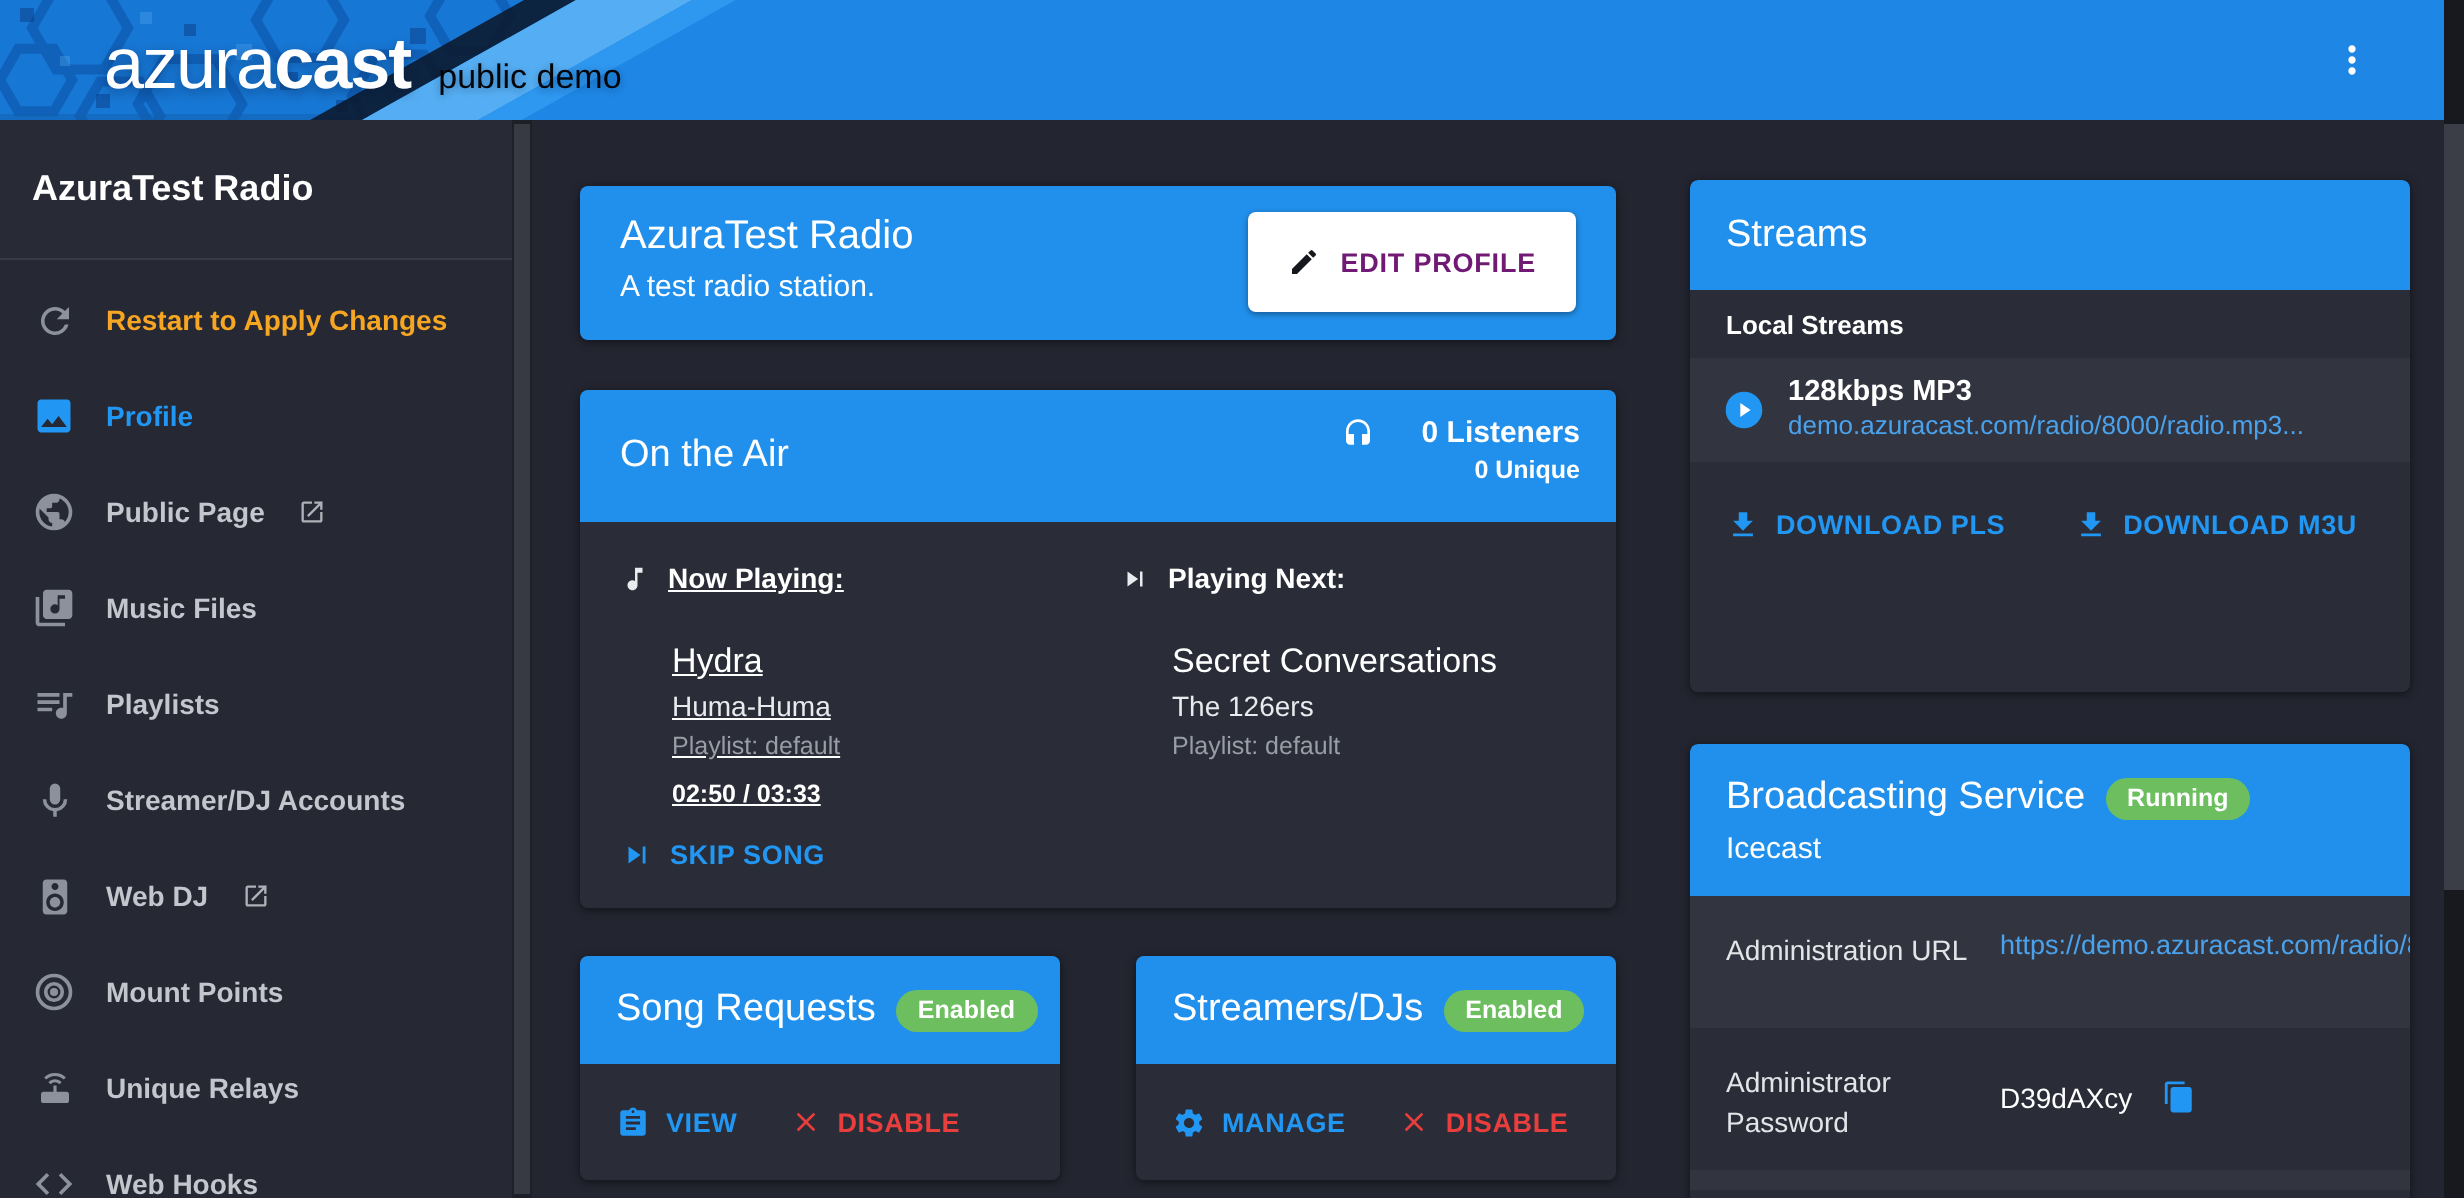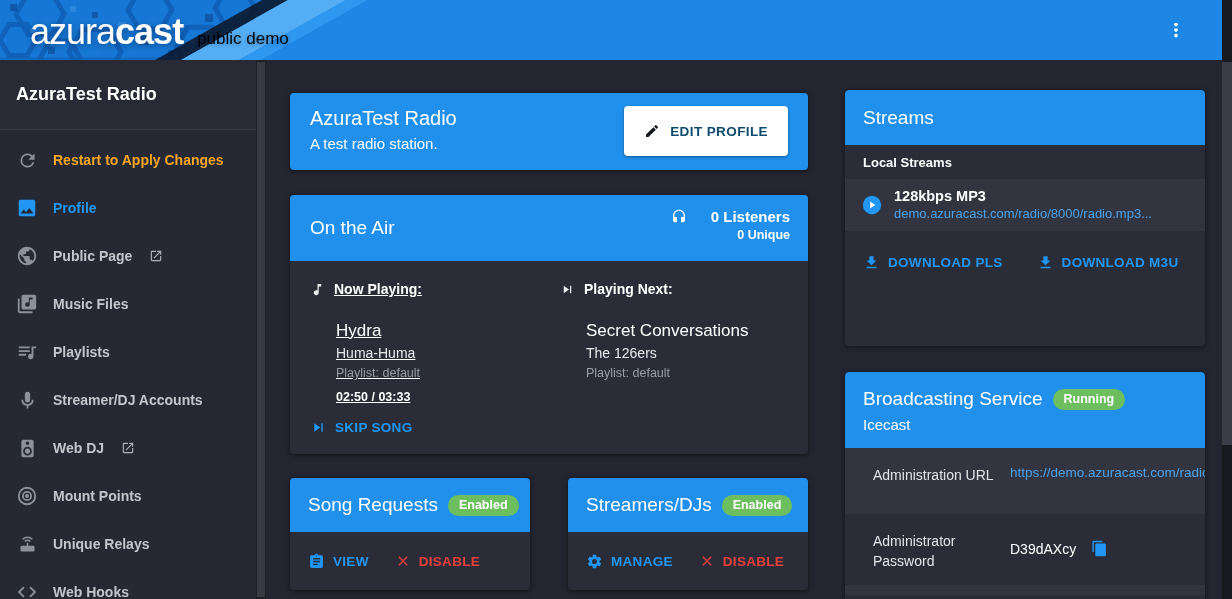--- a/index.html
+++ b/index.html
@@ -4,21 +4,21 @@
 <style>
   * { margin:0; padding:0; box-sizing:border-box; }
   html,body { background:#232530; }
   body { font-family:"Liberation Sans","DejaVu Sans",sans-serif; -webkit-font-smoothing:antialiased; }
   .app { position:relative; width:1232px; height:599px; overflow:hidden; background:#232530; }
 
   
   .header { position:absolute; left:0; top:0; width:1222px; height:60px; background:#1e87e5; overflow:hidden; }
   .header-art { position:absolute; left:0; top:0; }
   .logo-wrap { position:absolute; left:30px; top:0; height:60px; display:flex; align-items:baseline; padding-top:14px; }
-  .logo { font-size:36px; line-height:36px; color:#fff; letter-spacing:-1px; text-shadow:0 2px 6px rgba(0,20,50,.4); }
+  .logo { font-size:36px; line-height:36px; color:#fff; letter-spacing:-1px; text-shadow:0 2px 6px rgba(0,20,50,.4);margin-left:22px; }
   .logo .lt1 { font-weight:400; }
   .logo .lt2 { font-weight:800; }
   .env { margin-left:14px; font-size:17px; color:#000000; opacity:.96; text-shadow:0 1px 4px rgba(0,20,50,.4); }
   .kebab-btn { position:absolute; right:32px; top:16px; width:28px; height:28px; background:transparent; border:none; cursor:pointer; display:flex; align-items:center; justify-content:center; }
 
   
   .page-scrollbar { position:absolute; right:0; top:0; width:10px; height:599px; background:#17191f; }
   .page-scrollbar .thumb { position:absolute; left:0; right:0; top:62px; height:383px; background:#3b3e46; }
 
   
@@ -37,21 +37,21 @@
   
   .main { position:absolute; left:266px; top:60px; width:956px; height:539px; background:#232530; }
   .card { position:absolute; border-radius:4px; box-shadow:0 1px 5px rgba(0,0,0,.5); background:#2a2d37; }
   .card-header { background:#2190ec; border-radius:4px 4px 0 0; color:#fff; }
 
   
   .profile-card { left:24px; top:33px; width:518px; height:77px; background:#2190ec; }
   .profile-card .inner { position:relative; height:100%; padding:14px 20px; color:#fff; }
   .profile-title { font-size:20px; font-weight:500; }
   .profile-desc { font-size:15px; margin-top:5px; }
-  .edit-btn { position:absolute; right:20px; top:13px; height:50px; background:#fff; color:#0c4a6e; border:none; border-radius:4px; padding:0 20px; font-size:13.5px; font-weight:700; letter-spacing:.4px; display:flex; align-items:center; gap:10px; cursor:pointer; box-shadow:0 1px 3px rgba(0,0,0,.4); font-family:inherit; }
+  .edit-btn { position:absolute; right:20px; top:13px; height:50px; background:#fff; color:#701a75; border:none; border-radius:4px; padding:0 20px; font-size:13.5px; font-weight:700; letter-spacing:.4px; display:flex; align-items:center; gap:10px; cursor:pointer; box-shadow:0 1px 3px rgba(0,0,0,.4); font-family:inherit; }
 
   
   .onair-card { left:24px; top:135px; width:518px; height:259px; }
   .onair-header { position:relative; height:66px; padding:0 20px; display:flex; align-items:center; }
   .onair-title { font-size:19px; font-weight:500; }
   .listeners { position:absolute; right:18px; top:13px; text-align:right; }
   .listeners-main { font-size:15px; font-weight:700; display:flex; align-items:center; gap:24px; justify-content:flex-end; }
   .listeners-sub { font-size:12.5px; font-weight:700; margin-top:3px; }
   .onair-body { position:relative; height:193px; color:#fff; }
   .np-col { position:absolute; top:20px; }
@@ -91,21 +91,21 @@
   .stream-name { color:#fff; font-size:14.5px; font-weight:700; }
   .stream-url { color:#4ba2ec; font-size:13px; margin-top:2px; white-space:nowrap; }
   .downloads { height:63px; display:flex; align-items:center; gap:34px; padding:0 18px; }
 
   
   .broadcast-card { left:579px; top:312px; width:360px; height:287px; overflow:hidden; }
   .broadcast-header { padding:16px 18px 15px; }
   .broadcast-titleline { display:flex; align-items:center; gap:10px; }
   .broadcast-title { font-size:19px; font-weight:500; }
   .broadcast-sub { font-size:15px; margin-top:6px; }
-  .kv-row { display:flex; padding:14px 0 14px 28px; min-height:66px; align-items:flex-start; overflow:hidden; }
+  .kv-row { display:flex; padding:14px 0 14px 18px; min-height:66px; align-items:flex-start; overflow:hidden; }
   .kv-row.alt { background:#32353f; }
   .kv-label { flex:0 0 137px; color:#e2e4e8; font-size:14px; line-height:20px; padding-top:3px; }
   .kv-value { flex:1; min-width:0; padding-top:3px; }
   .kv-link { color:#4ba2ec; font-size:13.5px; white-space:nowrap; text-decoration:none; display:block; overflow:hidden; }
   .kv-pass { display:flex; align-items:center; gap:15px; padding-top:12px; }
   .kv-pass-val { color:#fff; font-size:14px; }
   .copy-btn { background:none; border:none; cursor:pointer; color:#2196f3; padding:0; display:flex; }
   .kv-sliver { height:10px; background:#32353f; }
 
   svg { display:block; }

